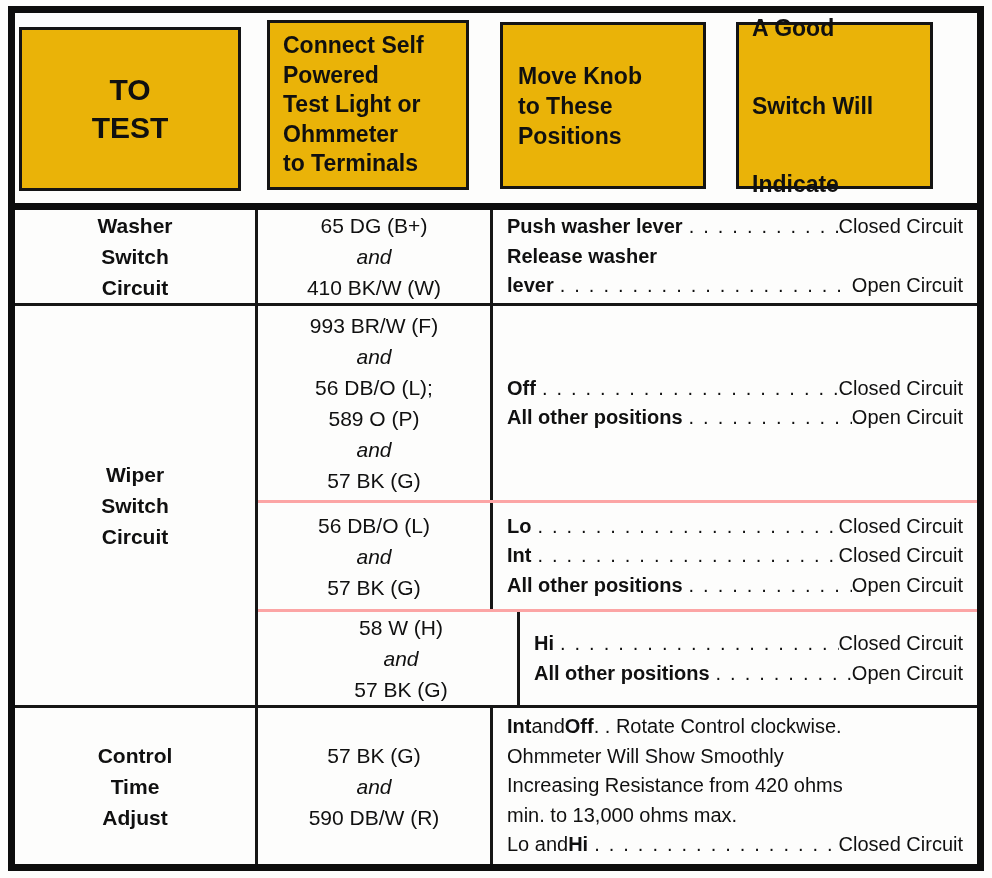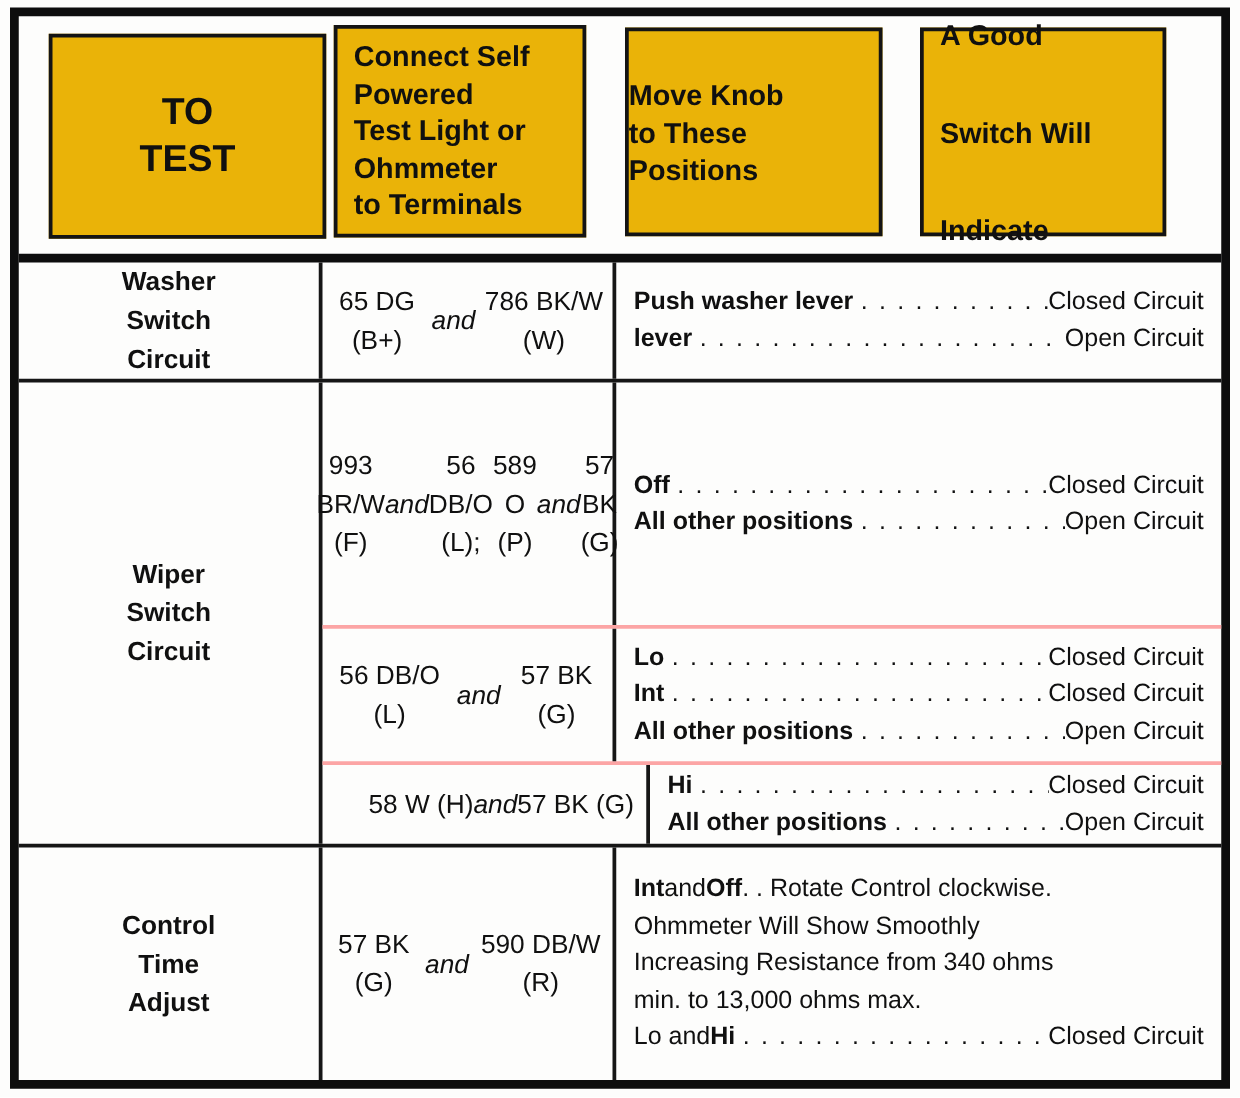--- a/index.html
+++ b/index.html
@@ -5,36 +5,36 @@
   html,body{margin:0;padding:0;background:#ffffff;}
   #page{position:relative;width:992px;height:878px;background:#fdfdfc;
         font-family:"Liberation Sans","DejaVu Sans",sans-serif;color:#101010;overflow:hidden;}
   
   .frame{position:absolute;left:8px;top:6px;right:8px;bottom:7px;border:7px solid #0d0d0d;
          display:flex;flex-direction:column;background:#fdfdfc;}
   
   .header{position:relative;height:190px;border-bottom:7px solid #0d0d0d;flex:none;}
   .hbox{position:absolute;border:3px solid #141414;box-sizing:border-box;background:#eab308;
         display:flex;flex-direction:column;justify-content:center;font-weight:bold;}
-  .hbox-totest{left:24px;top:14px;width:222px;height:164px;align-items:center;text-align:left;
+  .hbox-totest{left:4px;top:14px;width:222px;height:164px;align-items:center;text-align:left;
                font-size:30px;line-height:38px;}
   .hbox-connect{left:252px;top:7px;width:202px;height:170px;padding-left:13px;font-size:23px;line-height:29.5px;}
-  .hbox-move{left:485px;top:9px;width:206px;height:167px;font-size:23px;line-height:30px;}
+  .hbox-move{left:485px;top:9px;width:206px;height:167px;padding-left:15px;font-size:23px;line-height:30px;}
   .hbox-good{left:721px;top:9px;width:197px;height:167px;padding-left:13px;font-size:23px;line-height:30px;gap:48px;}
   
   .tbody{flex:1;display:flex;flex-direction:column;border-radius:13px;}
   .main-row{display:flex;border-bottom:3px solid #161616;flex:none;}
   .main-row:last-child{border-bottom:none;flex:1;}
   .cell-test{width:240px;flex:none;border-right:3px solid #161616;display:flex;flex-direction:column;
              justify-content:center;align-items:center;text-align:center;
              font-weight:bold;font-size:21px;line-height:31px;}
   .subwrap{flex:1;display:flex;flex-direction:column;min-width:0;}
   .subrow{display:flex;border-bottom:3px solid #fca5a5;flex:none;min-width:0;}
   .subrow:last-child{border-bottom:none;flex:1;}
-  .cell-term{width:232px;flex:none;border-right:3px solid #161616;display:flex;flex-direction:row;
+  .cell-term{width:232px;flex:none;border-right:3px solid #161616;display:flex;flex-direction:column;
              justify-content:center;align-items:center;text-align:center;font-size:21px;line-height:31px;}
   .cell-pos{flex:1;min-width:0;display:flex;flex-direction:column;justify-content:center;
             padding:2px 14px 2px 14px;font-size:20px;line-height:29.5px;}
   .posline{display:flex;align-items:flex-start;white-space:nowrap;min-width:0;}
   .b{font-weight:bold;}
   .n{font-weight:normal;}
   .it{font-style:italic;}
   .leader{flex:1;min-width:0;overflow:hidden;letter-spacing:9px;padding:0 5px 0 6px;
           font-weight:normal;white-space:nowrap;}
   .result{font-weight:normal;flex:none;}
@@ -79,27 +79,30 @@
           <div class="cell-test">
             <div>Washer</div>
             <div>Switch</div>
             <div>Circuit</div>
           </div>
           <div class="subwrap">
             <div class="subrow h-r0s0">
               <div class="cell-term">
                 <div>65 DG (B+)</div>
                 <div class="it">and</div>
-                <div>786 BK/W (W)</div>
+                <div>410 BK/W (W)</div>
               </div>
               <div class="cell-pos">
                 <div class="posline">
                   <span class="b">Push washer lever</span>
                   <span class="leader">............................................................</span>
                   <span class="result">Closed Circuit</span>
+                </div>
+                <div class="posline">
+                  <span class="b">Release washer</span>
                 </div>
                 <div class="posline">
                   <span class="b">lever</span>
                   <span class="leader">............................................................</span>
                   <span class="result">Open Circuit</span>
                 </div>
               </div>
             </div>
           </div>
         </div>
@@ -194,21 +197,21 @@
                 <div class="posline">
                   <span class="b">Int</span>
                   <span class="n"> and </span>
                   <span class="b">Off</span>
                   <span class="n"> . .  Rotate Control clockwise.</span>
                 </div>
                 <div class="posline">
                   <span class="n">Ohmmeter Will Show Smoothly</span>
                 </div>
                 <div class="posline">
-                  <span class="n">Increasing Resistance from 340 ohms</span>
+                  <span class="n">Increasing Resistance from 420 ohms</span>
                 </div>
                 <div class="posline">
                   <span class="n">min. to 13,000 ohms max.</span>
                 </div>
                 <div class="posline">
                   <span class="n">Lo and </span>
                   <span class="b">Hi</span>
                   <span class="leader">............................................................</span>
                   <span class="result">Closed Circuit</span>
                 </div>

